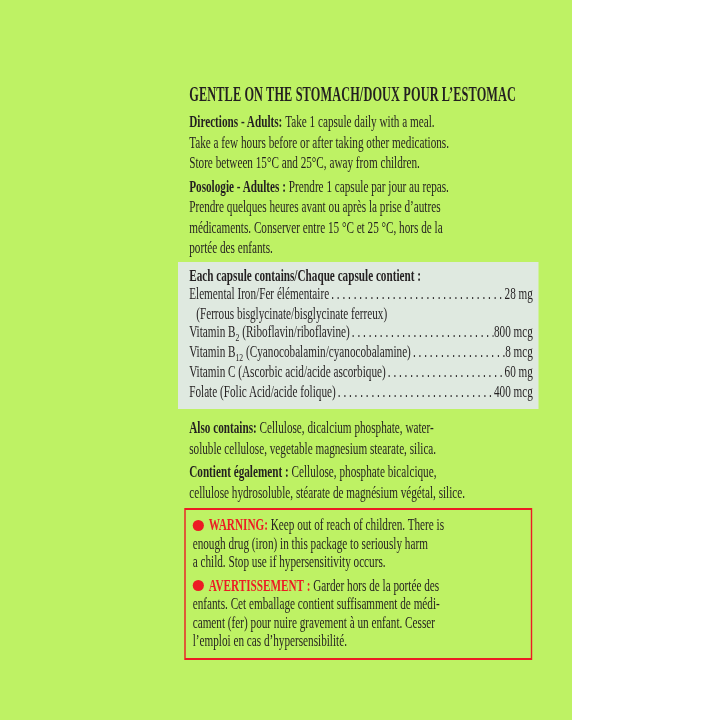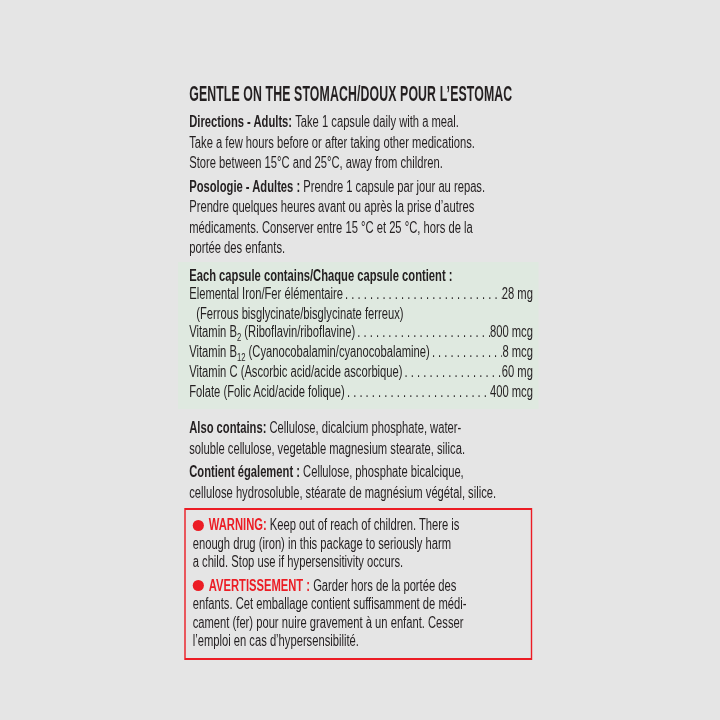--- a/index.html
+++ b/index.html
@@ -3,21 +3,21 @@
 <meta charset="utf-8">
 <style>
   :root {
     --accent-red: #ec1c24;
     --panel-green: #dfe9e0;
     --text-color: #231f20;
   }
   * { margin: 0; padding: 0; box-sizing: border-box; }
   html, body { width: 720px; height: 720px; background: #ffffff; overflow: hidden; }
   body { font-family: "Liberation Sans", sans-serif; color: var(--text-color); }
-  .page { position: relative; width: 720px; height: 720px; background: #e5e5e5; }
+  .page { position: relative; width: 572px; height: 720px; background: #bef264; font-family: Liberation Serif, serif; }
 
   
   .squeeze {
     position: absolute;
     left: 178px;
     top: 82px;
     width: 515px;
     transform: scaleX(0.70);
     transform-origin: 0 0;
     font-size: 16px;

